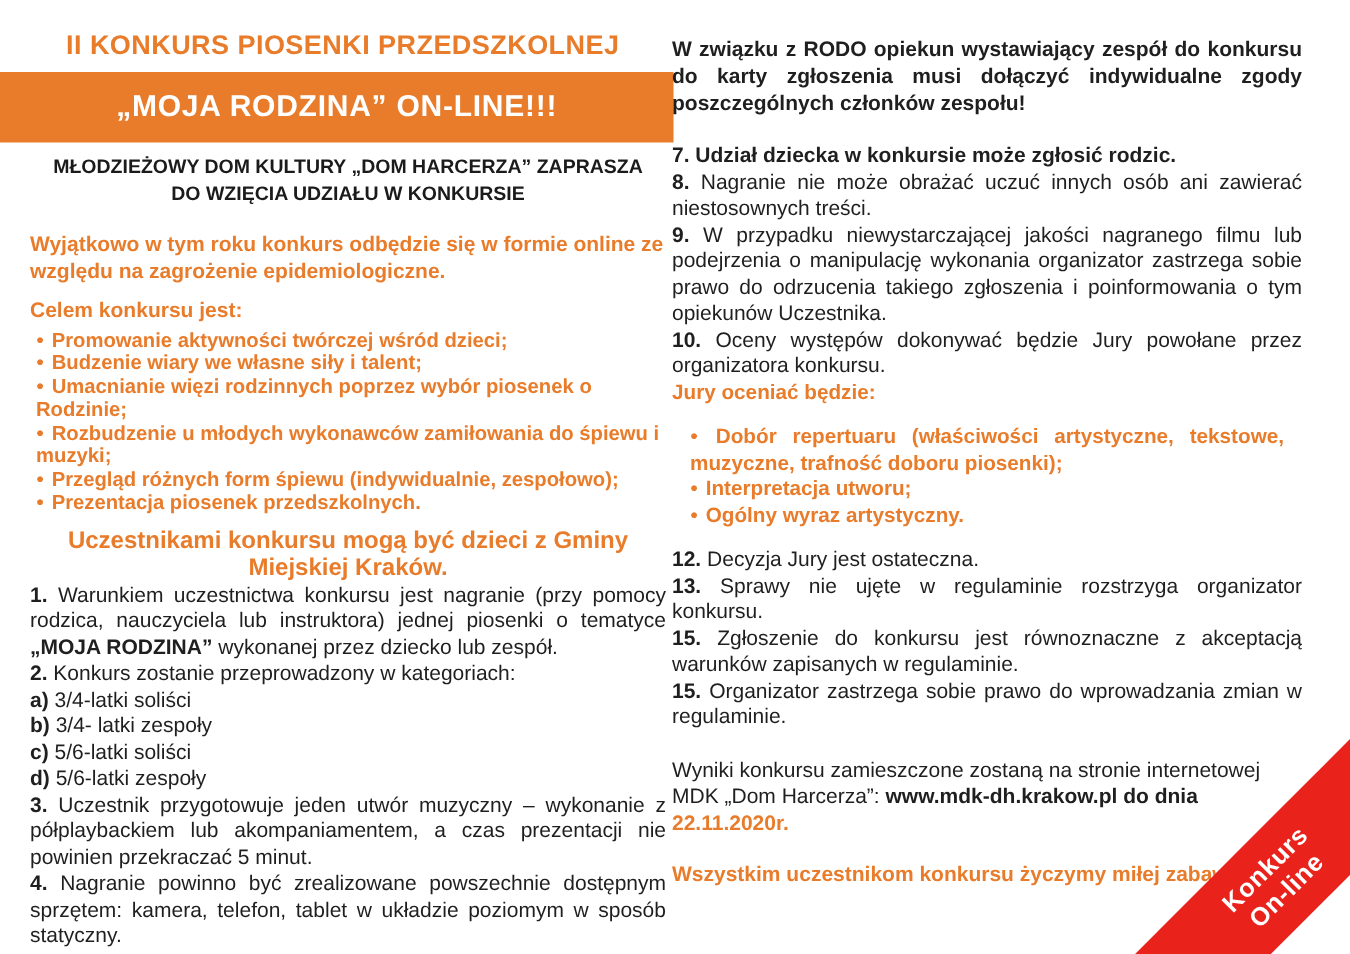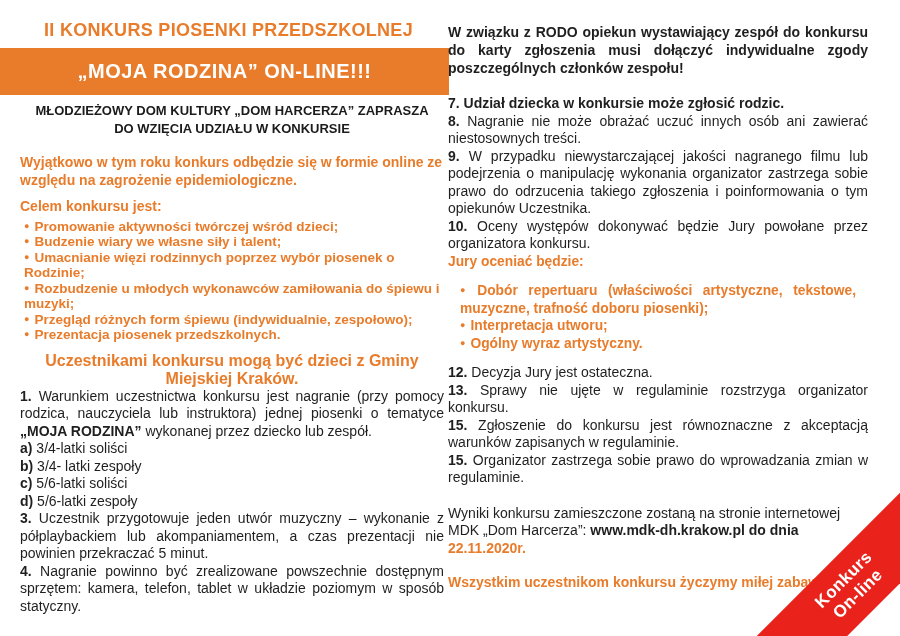--- a/index.html
+++ b/index.html
@@ -71,20 +71,21 @@
             <li><span class="bullet">●</span><span>Rozbudzenie u młodych wykonawców zamiłowania do śpiewu i muzyki;</span></li>
             <li><span class="bullet">●</span><span>Przegląd różnych form śpiewu (indywidualnie, zespołowo);</span></li>
             <li><span class="bullet">●</span><span>Prezentacja piosenek przedszkolnych.</span></li>
           </ul>
       </div>
 
       <p class="participants">Uczestnikami konkursu mogą być dzieci z Gminy Miejskiej Kraków.</p>
 
       <div class="rules" id="rules-left">
           <p><span class="seg-b">1.</span><span> Warunkiem uczestnictwa konkursu jest nagranie (przy pomocy rodzica, nauczyciela lub instruktora) jednej piosenki o tematyce </span><span class="seg-b">„MOJA RODZINA”</span><span> wykonanej przez dziecko lub zespół.</span></p>
+          <p><span class="seg-b">2.</span><span> Konkurs zostanie przeprowadzony w kategoriach:</span></p>
           <p><span class="seg-b">a)</span><span> 3/4-latki soliści</span></p>
           <p><span class="seg-b">b)</span><span> 3/4- latki zespoły</span></p>
           <p><span class="seg-b">c)</span><span> 5/6-latki soliści</span></p>
           <p><span class="seg-b">d)</span><span> 5/6-latki zespoły</span></p>
           <p><span class="seg-b">3.</span><span> Uczestnik przygotowuje jeden utwór muzyczny – wykonanie z półplaybackiem lub akompaniamentem, a czas prezentacji nie powinien przekraczać 5 minut.</span></p>
           <p><span class="seg-b">4.</span><span> Nagranie powinno być zrealizowane powszechnie dostępnym sprzętem: kamera, telefon, tablet w układzie poziomym w sposób statyczny.</span></p>
         </div>
     </div>
   </div>
 

